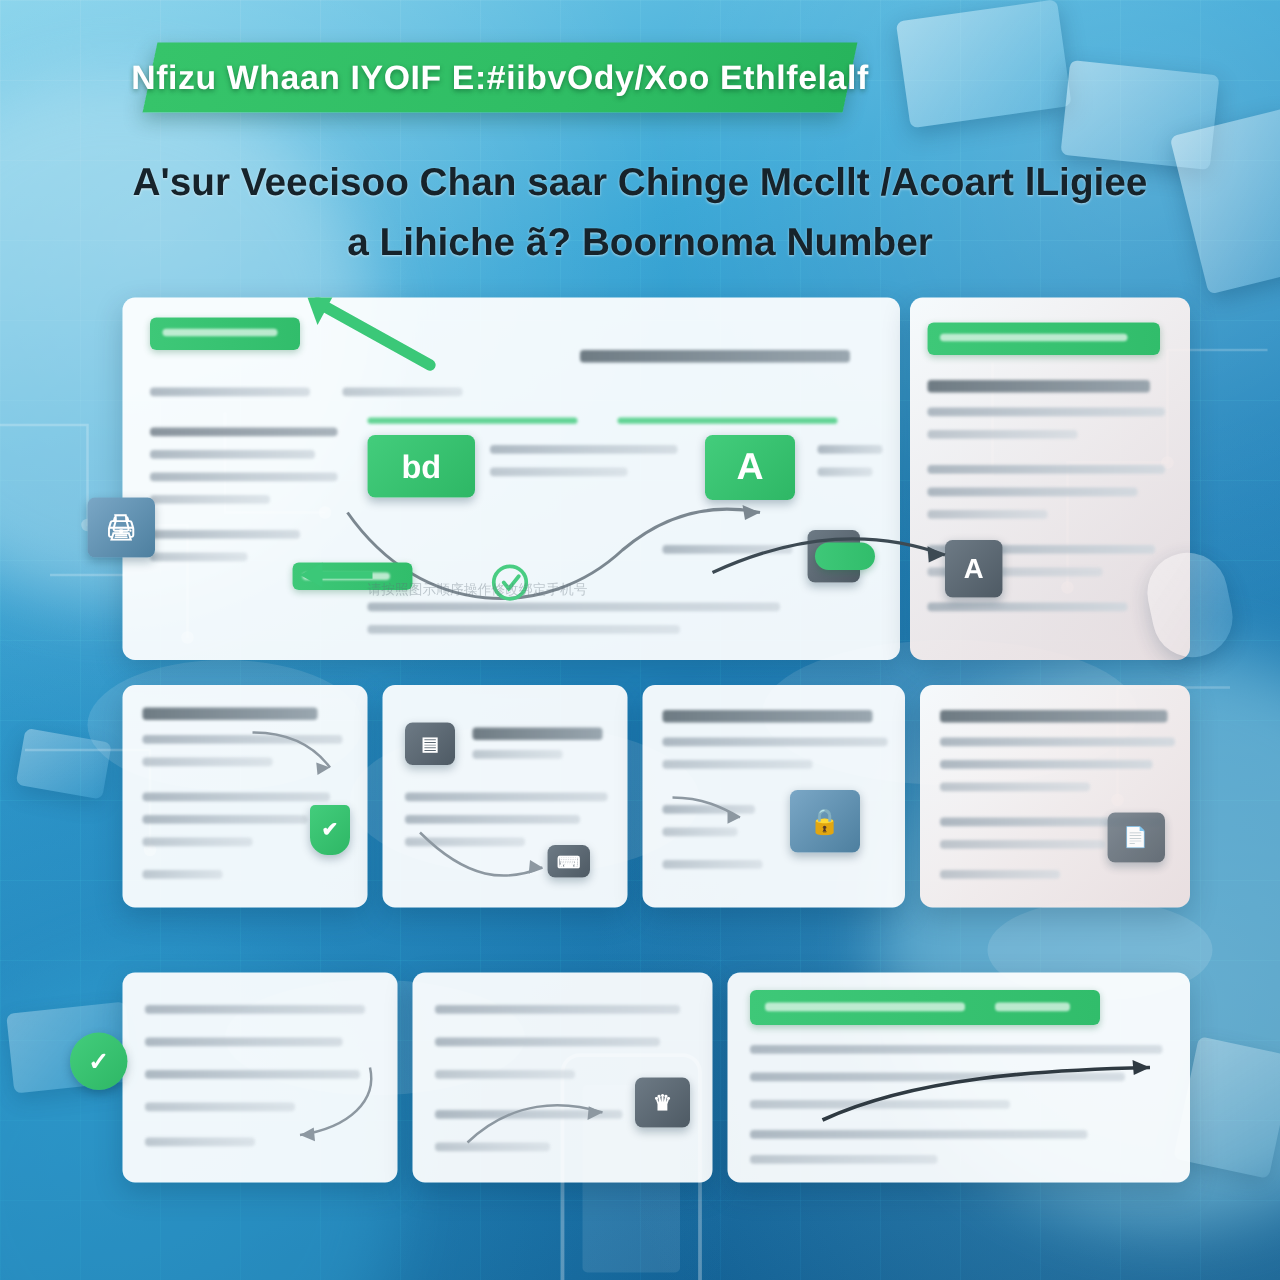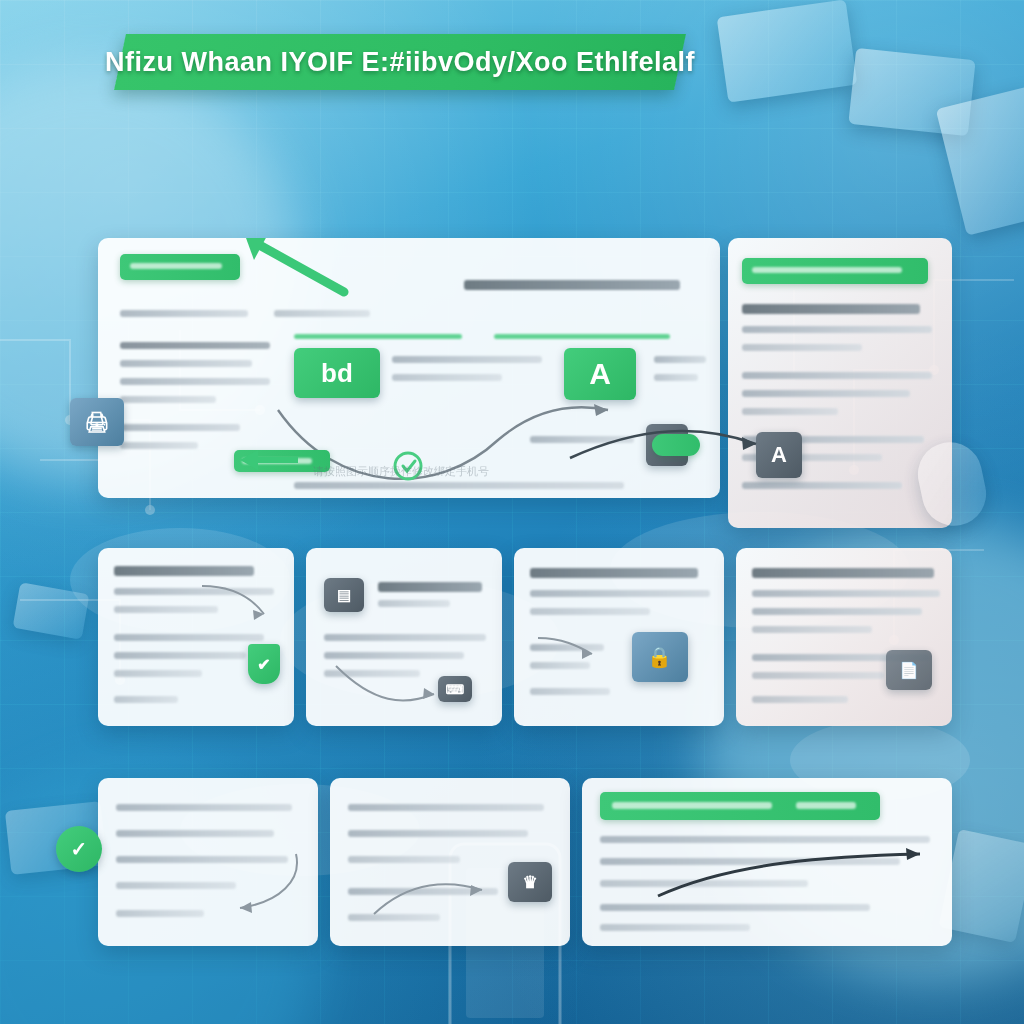--- a/index.html
+++ b/index.html
@@ -163,21 +163,20 @@
     color: #fff;
     font-size: 24px;
     letter-spacing: 1px;
   }
   .cap {
     position: absolute;
     color: #5f6d78;
     font-size: 11px;
     filter: blur(.4px);
     white-space: nowrap;
-    margin-left: 19px;
   }
 </style>
 </head>
 <body>
 
 <div id="root">
 
   <div class="bg-grid"></div>
 
   <div class="bg-blob" style="left:-120px; top:60px; width:420px; height:420px; background:#bfe7f4;"></div>
@@ -233,22 +232,26 @@
     <rect x="20" y="10" width="110" height="200" rx="14" fill="none" stroke="rgba(255,255,255,0.75)" stroke-width="3"></rect>
     <rect x="36" y="34" width="78" height="150" rx="4" fill="rgba(255,255,255,0.25)"></rect>
   </svg>
 
   <div class="banner">
     <div class="banner-inner">
       <span class="banner-text">Nfizu Whaan IYOIF E:#iibvOdy/Xoo Ethlfelalf</span>
     </div>
   </div>
 
-
-  <div class="panel" style="left:98px; top:238px; width:622px; height:260px;">
+  <div class="headline">
+    <div>A'sur Veecisoo Chan saar Chinge Mccllt /Acoart lLigiee</div>
+    <div>a Lihiche ã? Boornoma Number</div>
+  </div>
+
+  <div class="panel" style="left:98px; top:238px; width:622px; height:290px;">
 
     <div class="green-chip" style="left:22px; top:16px; width:120px; height:26px;">
       <div class="ln" style="left:10px; top:9px; width:92px; height:6px;"></div>
     </div>
     <svg class="arrow-svg" width="120" height="70" style="left:136px; top:-6px;">
       <path d="M110,60 L20,10" stroke="#3bc878" stroke-width="9" fill="none" stroke-linecap="round"></path>
       <path d="M34,2 L12,6 L20,28 Z" fill="#3bc878"></path>
     </svg>
 
     <div class="ln title" style="left:366px; top:42px; width:216px;"></div>

